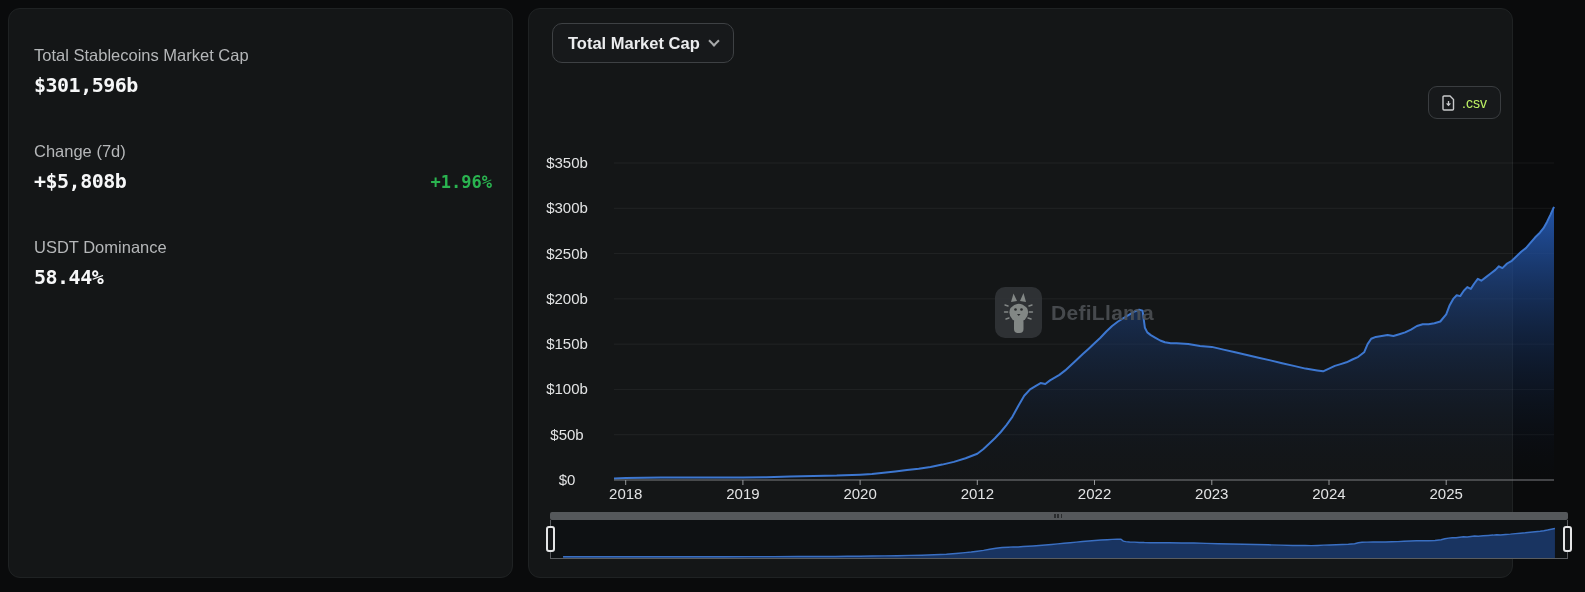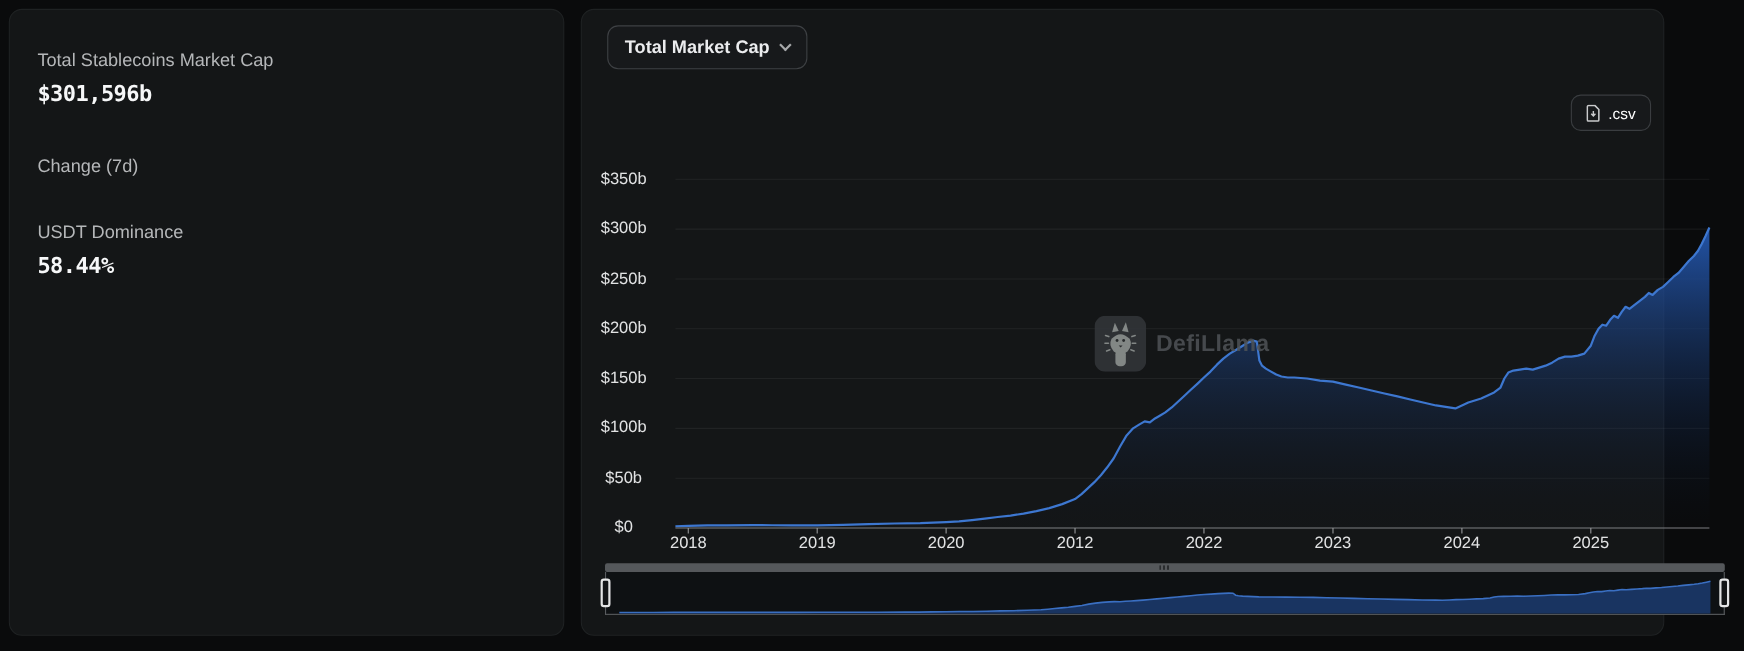--- a/index.html
+++ b/index.html
@@ -45,21 +45,21 @@
   }
   .chev-down {
     width:8px; height:8px; margin-top:-4px;
     border-right:2px solid #a7a9ab; border-bottom:2px solid #a7a9ab;
     transform:rotate(45deg);
   }
   .csv-button {
     position:absolute; right:11px; top:77px; height:33px;
     display:inline-flex; align-items:center; gap:7px; padding:0 13px;
     background:#17191b; border:1px solid #3a3d40; border-radius:9px;
-    color:#ffffff; font-size:14px; cursor:pointer;
+    color:#bef264; font-size:14px; cursor:pointer;
   }
 
   
   .plot-svg { position:absolute; left:85px; top:154px; overflow:visible; }
   .y-labels { position:absolute; left:0; top:154px; width:76px; height:317px; }
   .y-label {
     position:absolute; right:3px; width:70px; height:20px; line-height:20px;
     text-align:center; color:#e2e3e4; font-size:15px; font-weight:500;
   }
   .x-labels { position:absolute; left:85px; top:476px; width:945px; height:18px; }
@@ -106,20 +106,24 @@
   <span class="side-chev"></span>
 
   <section class="card card-left">
     <div class="stats">
       <div class="stat-block">
         <div class="stat-label">Total Stablecoins Market Cap</div>
         <div class="stat-value">$301,596b</div>
       </div>
       <div class="stat-block">
         <div class="stat-label">Change (7d)</div>
+        <div class="stat-row">
+          <div class="stat-value">+$5,808b</div>
+          <div class="stat-change" id="change-pct" style="color: rgb(42, 180, 80);">+1.96%</div>
+        </div>
       </div>
       <div class="stat-block">
         <div class="stat-label">USDT Dominance</div>
         <div class="stat-value">58.44%</div>
       </div>
     </div>
   </section>
 
   <section class="card card-right">
 

